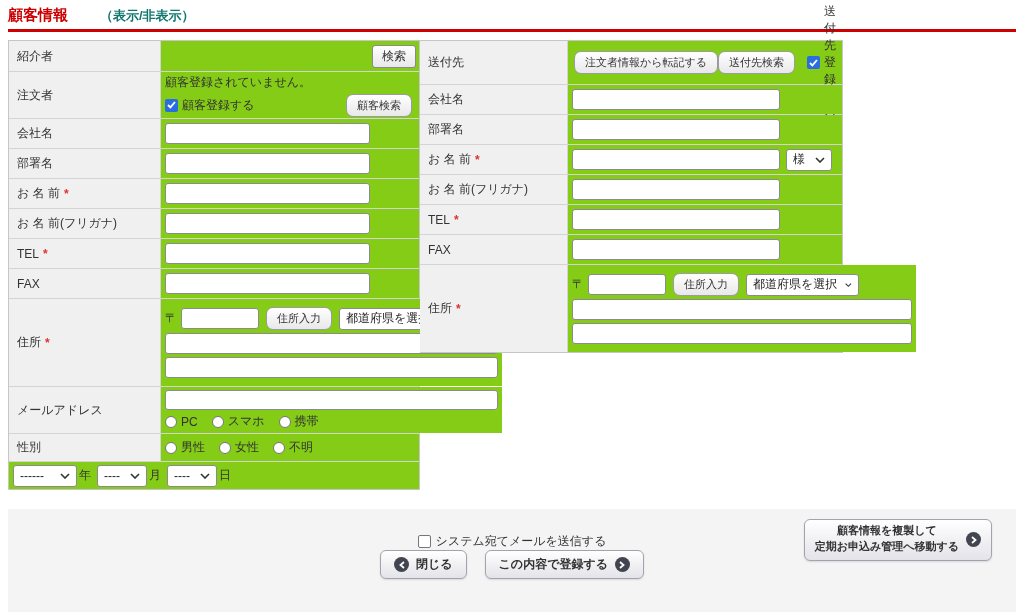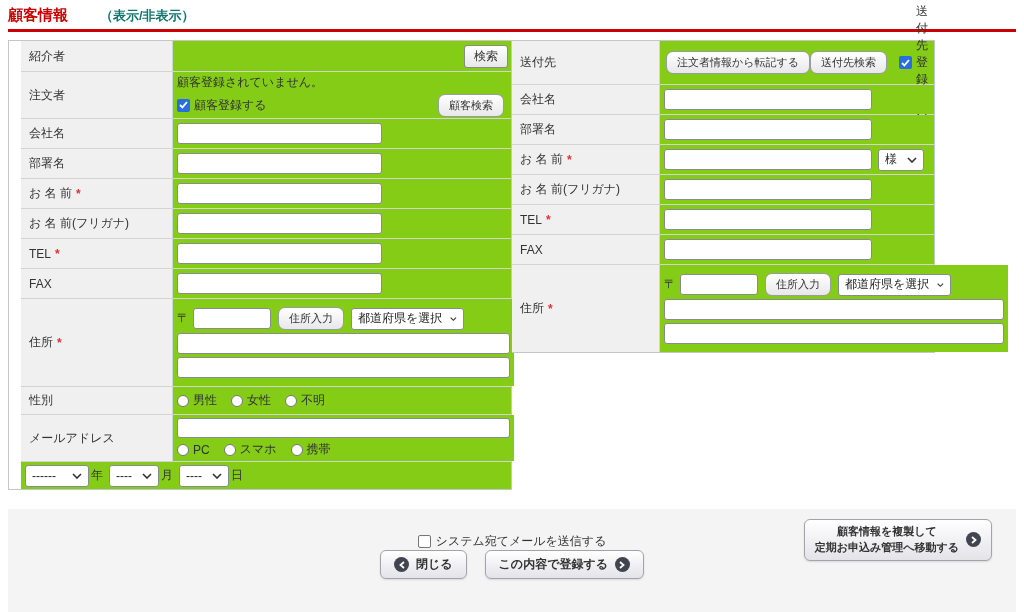--- a/index.html
+++ b/index.html
@@ -9,21 +9,21 @@
 
   
   .hdr { padding:6px 8px 0 8px; display:flex; align-items:baseline; }
   .hdr-title { color:#cc0000; font-weight:bold; font-size:15px; }
   .hdr-toggle { color:#0f766e; font-weight:bold; font-size:13px; margin-left:32px; cursor:pointer; }
   .red-rule { margin:4px 8px 0 8px; height:3px; background:#cc0000; }
 
   
   .tables { margin:8px 8px 0 8px; display:flex; align-items:flex-start; }
   .tbl { border:1px solid #c6c6c6; background:#fff; }
-  .tbl-left { width:504px;padding-left:12px; }
+  .tbl-left { width:412px; }
   .tbl-right { width:423px; border-left:none; }
   .row { display:flex; border-top:1px solid #d4d4d4; }
   .row:first-child { border-top:none; }
   .h30{height:30px} .h47{height:47px} .h88{height:88px} .h43{height:43px} .h28{height:28px}
   .lc { width:152px; min-width:152px; background:#f0f0f0; border-right:1px solid #d4d4d4;
         display:flex; align-items:center; padding:0 8px; color:#333; }
   .tbl-right .lc { width:148px; min-width:148px; }
   .vc { flex:1; display:flex; align-items:center; padding:0 4px; background:#84cc16; }
   .vc.end { justify-content:flex-end; padding-right:3px; }
   .vc.col { flex-direction:column; align-items:flex-start; justify-content:center; padding:3px 4px; }
@@ -54,21 +54,21 @@
   .sysmail { padding-top:24px; display:flex; justify-content:center; align-items:center; gap:5px; }
   .actions { display:flex; justify-content:center; align-items:center; gap:18px; }
   .bbtn { display:inline-flex; align-items:center; gap:7px; background:linear-gradient(#ffffff,#e3e3e9);
           border:1px solid #a3a3af; border-radius:6px; padding:5px 13px; font-size:12px; font-weight:bold; color:#333;
           cursor:pointer; box-shadow:0 1px 2px rgba(0,0,0,.12); font-family:inherit; }
   .circ { width:15px; height:15px; min-width:15px; border-radius:50%; background:#42454f; display:inline-flex;
           align-items:center; justify-content:center; }
   .dupbtn { position:absolute; top:10px; right:24px; display:inline-flex; align-items:center; gap:7px;
             background:linear-gradient(#ffffff,#e3e3e9); border:1px solid #a3a3af; border-radius:6px;
             padding:4px 10px; font-size:11px; font-weight:bold; color:#333; cursor:pointer;
-            box-shadow:0 1px 2px rgba(0,0,0,.12); font-family:Liberation Serif, serif; }
+            box-shadow:0 1px 2px rgba(0,0,0,.12); font-family:Liberation Mono, monospace; }
   .duplines { display:flex; flex-direction:column; align-items:center; line-height:1.45; }
 </style>
 </head>
 <body>
 
 <div class="page">
 
   <div class="hdr">
     <span class="hdr-title">顧客情報</span>
     <span class="hdr-toggle">（表示/非表示）</span>
@@ -176,40 +176,20 @@
             <button class="sbtn" style="margin-left:7px">住所入力</button>
             <span class="sel" style="margin-left:7px; width:113px">
               <span>都道府県を選択</span>
               <svg width="10" height="6" viewBox="0 0 10 6">
                   <polyline points="1,1 5,5 9,1" fill="none" stroke="#333" stroke-width="1.6"></polyline>
                 </svg>
             </span>
           </div>
           <input type="text" class="ti lfull gap2" value="" style="">
           <input type="text" class="ti lfull gap2" value="" style="">
-        </div>
-      </div>
-
-      <div class="row h28">
-        <div class="lc">
-            <span>性別</span>
-          </div>
-        <div class="vc">
-          <span class="ritem">
-              <span class="radio"></span>
-              <span>男性</span>
-            </span>
-          <span class="ritem">
-              <span class="radio"></span>
-              <span>女性</span>
-            </span>
-          <span class="ritem">
-              <span class="radio"></span>
-              <span>不明</span>
-            </span>
         </div>
       </div>
 
       <div class="row h47">
         <div class="lc">
             <span>メールアドレス</span>
           </div>
         <div class="vc col">
           <input type="text" class="ti lfull" value="" style="">
           <div class="line gap2">
@@ -219,20 +199,40 @@
               </span>
             <span class="ritem">
                 <span class="radio"></span>
                 <span>スマホ</span>
               </span>
             <span class="ritem">
                 <span class="radio"></span>
                 <span>携帯</span>
               </span>
           </div>
+        </div>
+      </div>
+
+      <div class="row h28">
+        <div class="lc">
+            <span>性別</span>
+          </div>
+        <div class="vc">
+          <span class="ritem">
+              <span class="radio"></span>
+              <span>男性</span>
+            </span>
+          <span class="ritem">
+              <span class="radio"></span>
+              <span>女性</span>
+            </span>
+          <span class="ritem">
+              <span class="radio"></span>
+              <span>不明</span>
+            </span>
         </div>
       </div>
 
       <div class="row h28">
         <div class="vc">
           <span class="sel" style="width:64px">
             <span>------</span>
             <svg width="10" height="6" viewBox="0 0 10 6">
                 <polyline points="1,1 5,5 9,1" fill="none" stroke="#333" stroke-width="1.6"></polyline>
               </svg>

